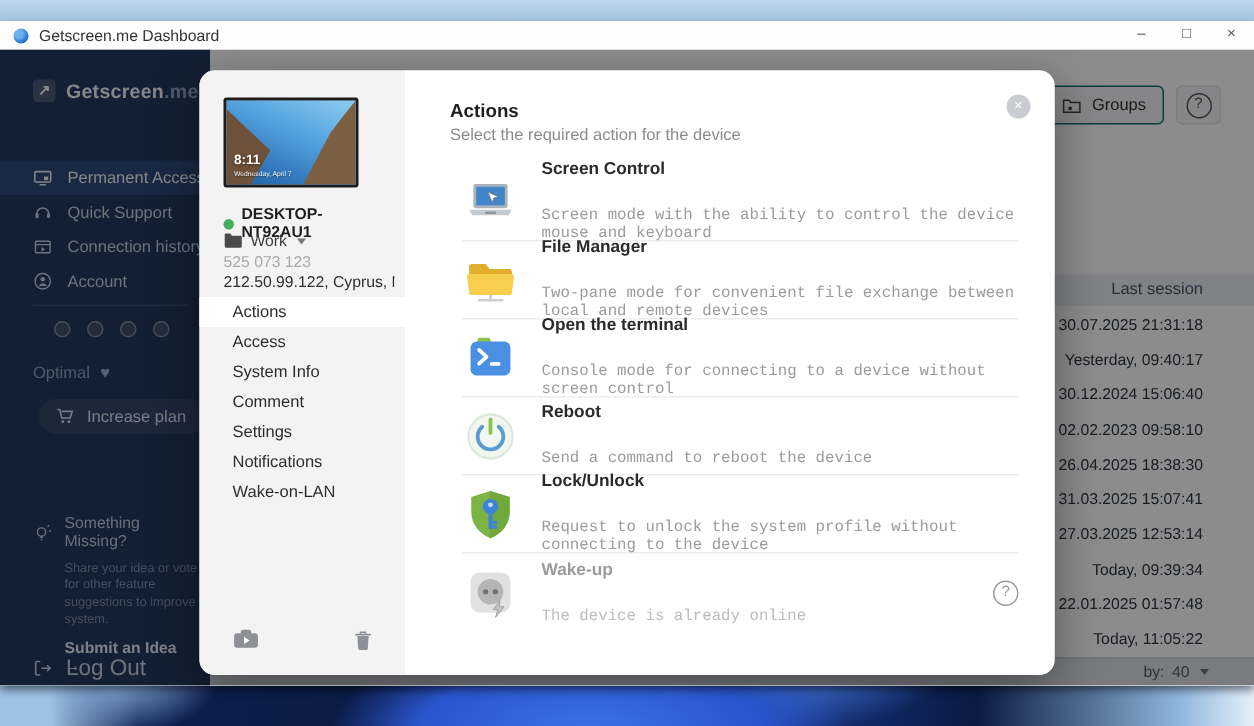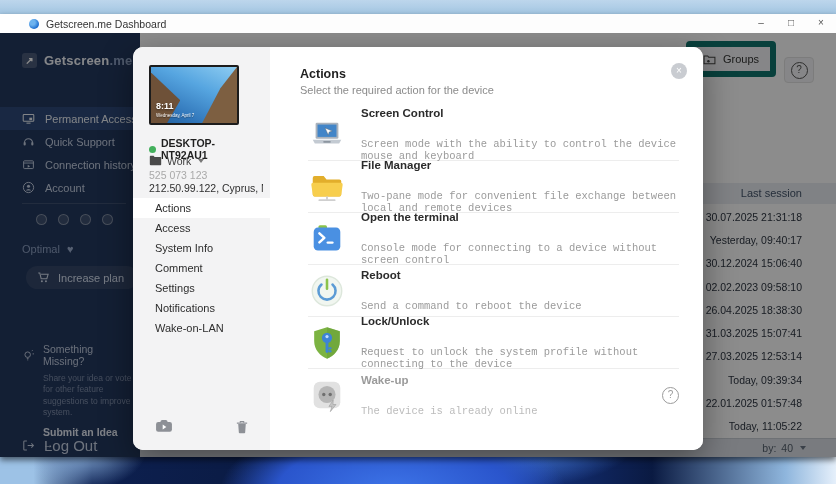--- a/index.html
+++ b/index.html
@@ -11,21 +11,21 @@
   .desktop-bottom{position:absolute;left:0;right:0;bottom:0;height:40px;
     background:
       radial-gradient(90px 60px at 10% 10%, rgba(150,190,235,.95), transparent 70%),
       radial-gradient(230px 95px at 47% 115%, #3d74e8 0%, #2a55cc 50%, transparent 75%),
       radial-gradient(170px 75px at 63% -15%, #4f8bf0 0%, transparent 65%),
       linear-gradient(90deg,#9dc2e6 0%,#9dc2e6 4%,#0d2050 11%,#0a1a42 34%,#1b3fa0 55%,#0a1a42 78%,#8fb6dd 94%,#e6f0fb 100%);}
   
   .window{position:absolute;top:14px;left:0;right:0;height:443px;background:#fff;
     box-shadow:0 3px 6px rgba(0,0,0,.55);}
   .titlebar{position:relative;height:19px;background:#fdfdfd;border-bottom:1px solid #ededed;
-    display:flex;align-items:center;padding-left:9px;margin-left:20px;}
+    display:flex;align-items:center;padding-left:9px;}
   .app-ico{width:10px;height:10px;border-radius:50%;
     background:radial-gradient(circle at 35% 35%, #6db3ef 0 28%, #1e6fd0 70%);margin-right:7px;}
   .tb-title{font-size:10.5px;color:#333;}
   .tb-controls{position:absolute;right:0;top:0;height:19px;display:flex;}
   .tb-btn{width:30px;height:19px;line-height:18px;text-align:center;font-size:10px;color:#555;cursor:default;}
   
   .app{position:absolute;top:19px;left:0;right:0;bottom:0;background:#fff;overflow:hidden;}
   
   .sidebar{position:absolute;left:0;top:0;bottom:0;width:140px;background:#24395f;color:#c6d1e4;}
   .logo{position:absolute;top:20px;left:22px;display:flex;align-items:center;gap:7px;}
@@ -46,22 +46,22 @@
   .heart{font-size:11px;color:#9db0d0;}
   .btn-plan{position:absolute;top:233px;left:26px;height:23px;padding:0 14px 0 11px;border-radius:13px;
     background:rgba(255,255,255,.08);display:flex;align-items:center;gap:8px;font-size:11px;color:#d7e0f0;cursor:pointer;}
   .missing{position:absolute;top:310px;left:22px;right:10px;}
   .missing-head{display:flex;gap:8px;align-items:center;font-size:10.5px;color:#c0cbdf;}
   .missing-desc{margin:6px 0 0 21px;font-size:8.5px;line-height:1.35;color:#7e8eab;width:92px;}
   .missing-cta{margin:7px 0 0 21px;font-size:10.5px;font-weight:bold;color:#e4eaf5;cursor:pointer;}
   .logout{position:absolute;top:404px;left:22px;display:flex;gap:9px;align-items:center;font-size:15px;color:#c6d1e4;cursor:pointer;}
   
   .content{position:absolute;left:140px;top:0;right:0;bottom:0;background:#fff;}
-  .btn-groups{position:absolute;top:8px;right:60px;height:24px;padding:0 11px;background:#f4f5f7;
-    border:6px solid #0f766e;border-radius:4px;display:flex;align-items:center;gap:7px;font-size:11px;color:#333;cursor:pointer;}
+  .btn-groups{position:absolute;top:24px;right:60px;height:24px;padding:0 11px;background:#f4f5f7;
+    border:1px solid #0f766e;border-radius:4px;display:flex;align-items:center;gap:7px;font-size:11px;color:#333;cursor:pointer;}
   .btn-help{position:absolute;top:24px;right:22px;width:28px;height:24px;background:#f4f5f7;border:1px solid #e2e2e2;
     border-radius:4px;display:flex;align-items:center;justify-content:center;cursor:pointer;}
   .qmark{width:15px;height:15px;border:1px solid #555;border-radius:50%;font-size:10px;line-height:14px;
     text-align:center;color:#555;}
   .tbl-header{position:absolute;left:0;right:0;top:150px;height:21px;background:#e9edf2;
     font-size:11px;color:#44546a;line-height:21px;text-align:right;padding-right:34px;box-sizing:border-box;}
   .trows{position:absolute;left:0;right:0;top:172px;}
   .trow{height:23.3px;display:flex;justify-content:flex-end;align-items:center;gap:8px;
     padding-right:34px;font-size:10.5px;color:#2e3642;cursor:pointer;}
   .ricon{display:inline-flex;opacity:.75;}

